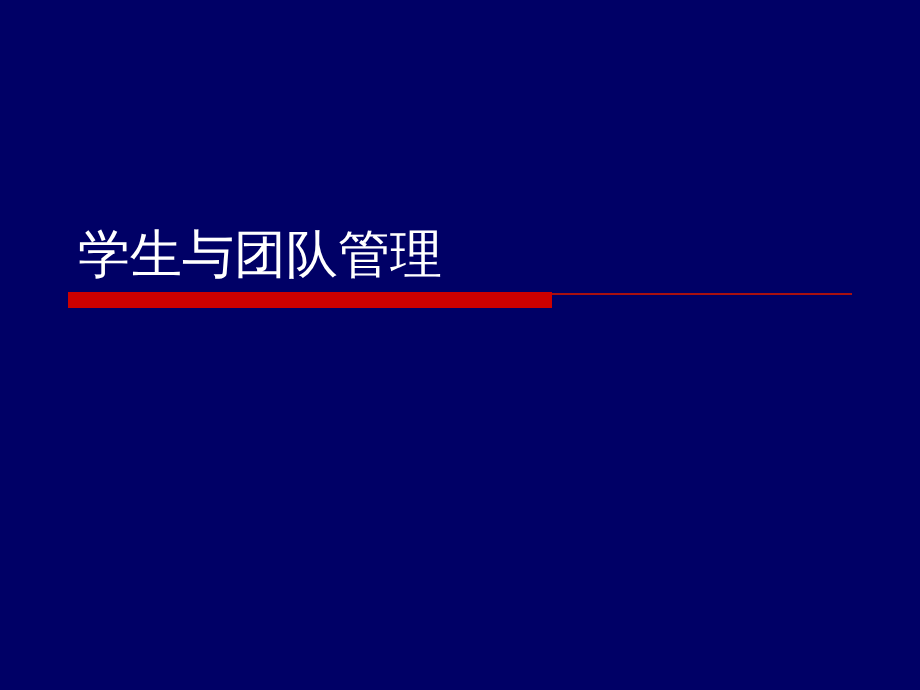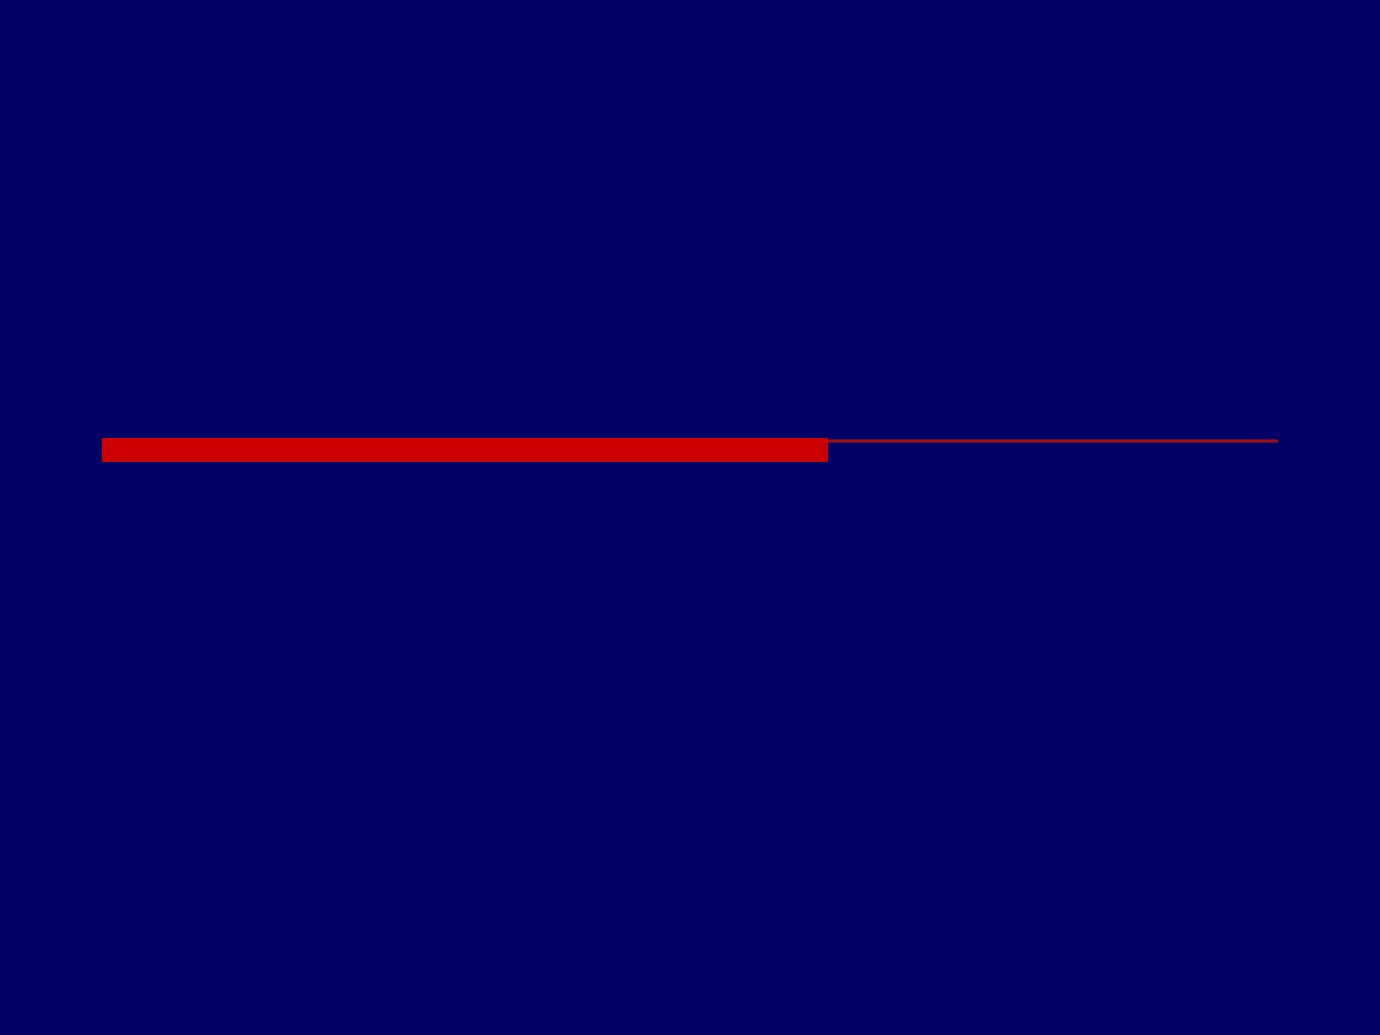--- a/index.html
+++ b/index.html
@@ -74,19 +74,22 @@
     width: 484px;
     height: 16px;
     background-color: #CC0000;
   }
 </style>
 </head>
 <body>
 
 <div id="slide">
 
+  <div id="title-block">
+    <h1 id="slide-title">学生与团队管理</h1>
+  </div>
 
   <div id="title-rule-group">
     <div id="title-rule-thin"></div>
     <div id="title-rule-thick"></div>
   </div>
 
 </div>
 
 </body></html>

